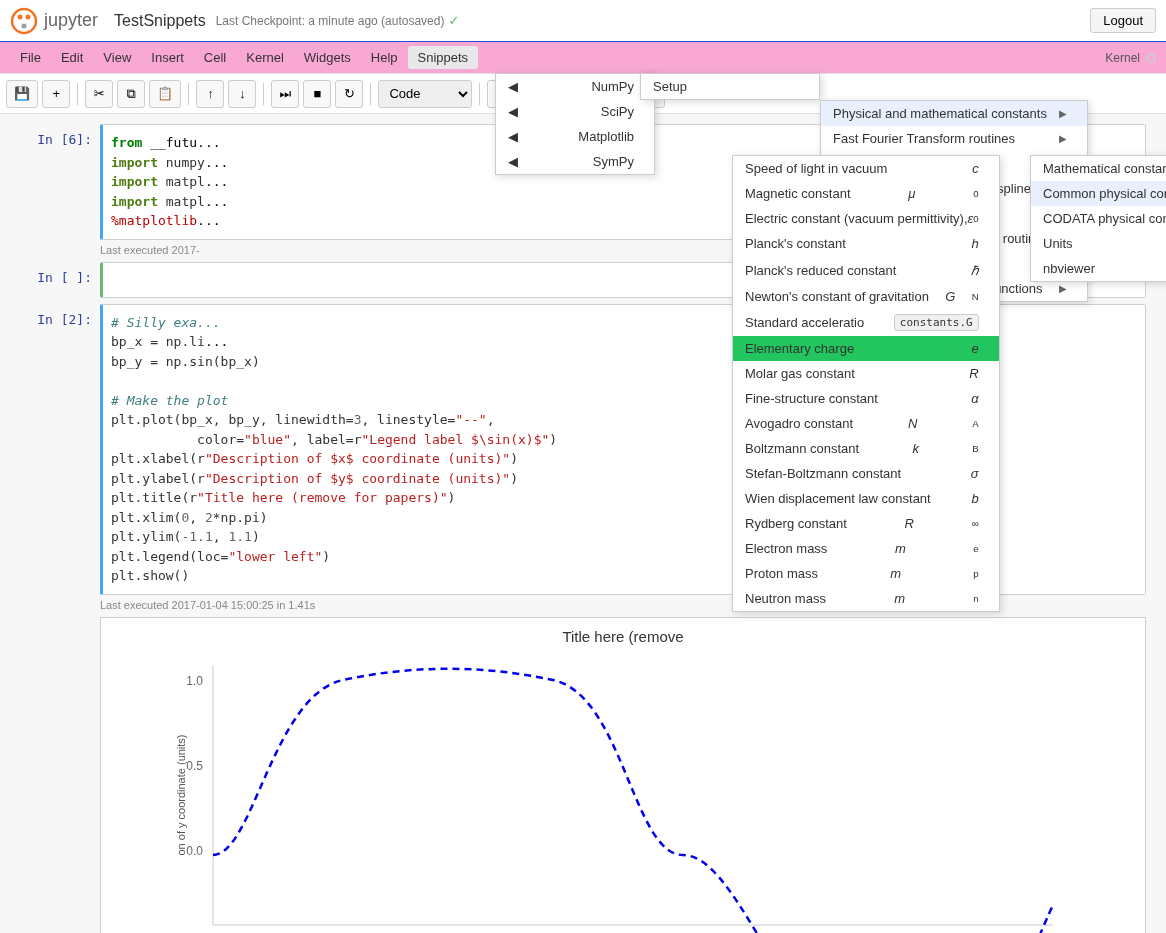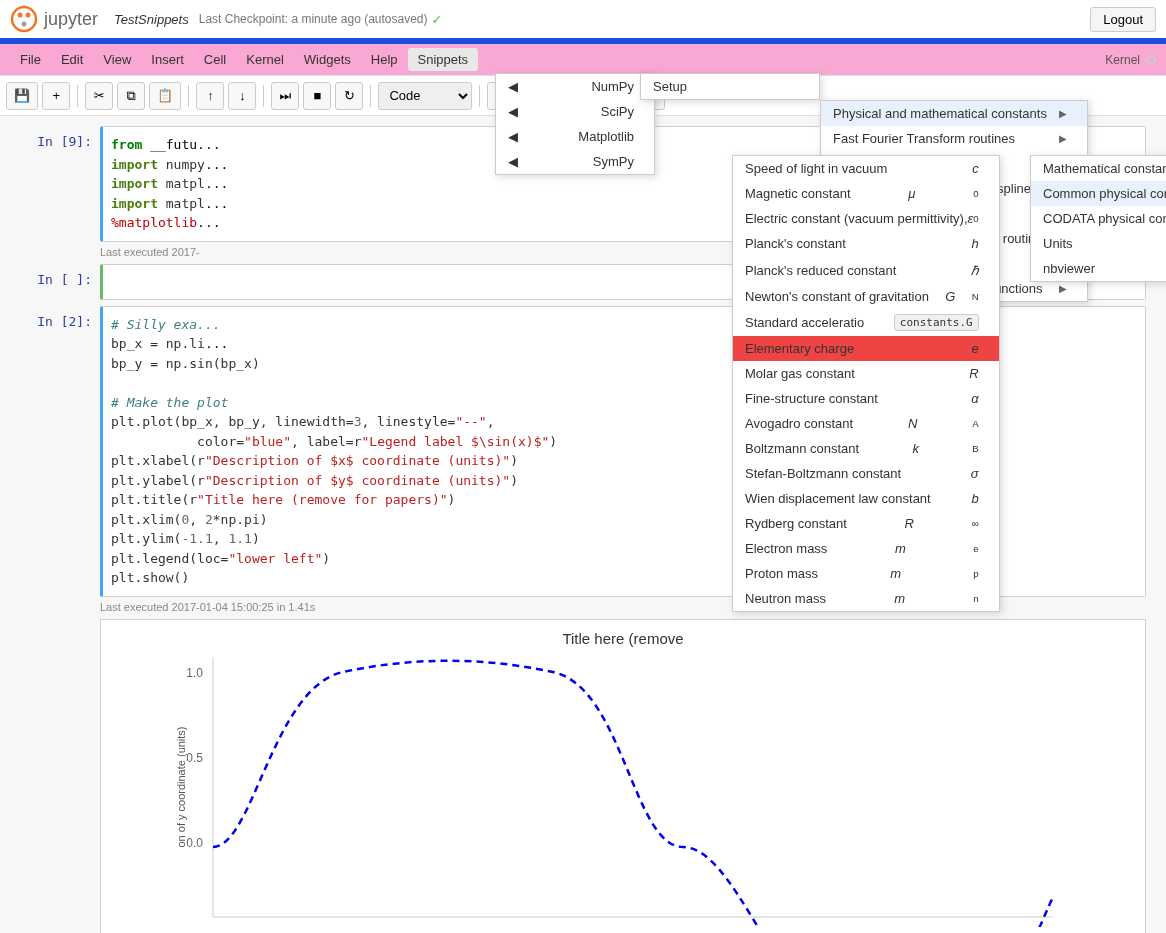--- a/index.html
+++ b/index.html
@@ -1,19 +1,19 @@
 <!DOCTYPE html>
 <html><head>
   <meta charset="utf-8">
   <style>
     * { box-sizing: border-box; margin: 0; padding: 0; }
     body { font-family: Arial, Helvetica, sans-serif; font-size: 13px; background: #f7f7f7; width: 1166px; height: 933px; overflow: hidden; }
 
     
-    #top-bar { background: #fff; border-bottom: 6px solid #1d4ed8; display: flex; align-items: center; padding: 19px 10px; height: 42px; }
+    #top-bar { background: #fff; border-bottom: 1px solid #1d4ed8; display: flex; align-items: center; padding: 19px 10px; height: 42px; }
     #jupyter-logo { display: flex; align-items: center; gap: 6px; margin-right: 16px; }
     #jupyter-logo-icon { width: 28px; height: 28px; }
     #logout-btn { margin-left: auto; padding: 4px 12px; border: 1px solid #ccc; border-radius: 3px; background: #f5f5f5; cursor: pointer; font-size: 13px; }
 
     
     #menu-bar { background: #f9a8d4; border-bottom: 1px solid #e0e0e0; display: flex; align-items: center; padding: 0 10px; height: 32px; }
     .menu-item { padding: 4px 10px; cursor: pointer; font-size: 13px; color: #333; border-radius: 3px; }
     .menu-item.active { background: #e8e8e8; }
     #kernel-indicator { margin-left: auto; font-size: 12px; color: #555; display: flex; align-items: center; gap: 6px; }
     #kernel-circle { width: 10px; height: 10px; border-radius: 50%; border: 2px solid #ccc; background: transparent; }
@@ -69,21 +69,21 @@
   <div id="jupyter-logo">
 
     <svg id="jupyter-logo-icon" width="28" height="28" viewBox="0 0 28 28">
       <circle cx="14" cy="14" r="12" fill="none" stroke="#f37524" stroke-width="2.5"></circle>
       <circle cx="10" cy="10" r="2.5" fill="#f37524"></circle>
       <circle cx="18" cy="10" r="2.5" fill="#f37524"></circle>
       <circle cx="14" cy="19" r="2.5" fill="#9e9e9e"></circle>
     </svg>
     <span style="font-size:18px; color:#666; font-weight:300;">jupyter</span>
   </div>
-  <span style="font-size:13px; color:#333; margin-right:10px; cursor:pointer;font-style:italic;">TestSnippets</span>
+  <span style="font-size:16px; color:#333; margin-right:10px; cursor:pointer;">TestSnippets</span>
   <span style="font-size:12px; color:#777;">Last Checkpoint: a minute ago (autosaved)</span>
   <span style="color:#5cb85c; margin-left:4px;">✓</span>
   <button id="logout-btn">Logout</button>
 </div>
 
 <div id="menu-bar">
   <span class="menu-item">File</span>
   <span class="menu-item">Edit</span>
   <span class="menu-item">View</span>
   <span class="menu-item">Insert</span>
@@ -123,21 +123,21 @@
   <div class="toolbar-sep"></div>
   <button class="toolbar-btn">⇅</button>
   <button class="toolbar-btn">🔄</button>
   <button class="toolbar-btn">✏</button>
   <button class="toolbar-btn">⚙</button>
 </div>
 
 <div id="notebook-area">
 
   <div class="cell-row">
-    <div class="cell-prompt">In [9]:</div>
+    <div class="cell-prompt">In [6]:</div>
     <div style="flex:1;">
       <div class="cell-content">
         <span class="kw-from">from</span> __futu... <br>
         <span class="kw-import">import</span> <span style="color:#333;">numpy</span>...<br>
         <span class="kw-import">import</span> <span style="color:#333;">matpl</span>...<br>
         <span class="kw-import">import</span> <span style="color:#333;">matpl</span>...<br>
         <span class="kw-pct">%matplotlib</span>...
       </div>
       <div class="last-exec">Last executed 2017-</div>
     </div>
@@ -169,21 +169,21 @@
         <span style="color:#333;">plt.legend(loc=<span class="cm-string">"lower left"</span>)</span><br>
         <span style="color:#333;">plt.show()</span>
       </div>
       <div class="last-exec">Last executed 2017-01-04 15:00:25 in 1.41s</div>
     </div>
   </div>
 
   <div class="cell-row">
     <div class="cell-prompt"></div>
     <div style="flex:1; background:#fff; border:1px solid #cfcfcf; padding:10px;">
-      <div style="text-align:center; font-size:15px; color:#333; margin-bottom:0;">Title here (remove</div>
+      <div style="text-align:center; font-size:15px; color:#333; margin-bottom:10px;">Title here (remove</div>
       <svg width="100%" height="280" viewBox="0 0 900 280" style="display:block;">
 
         <text x="30" y="30" font-size="12" fill="#666" text-anchor="end">1.0</text>
         <text x="30" y="115" font-size="12" fill="#666" text-anchor="end">0.5</text>
         <text x="30" y="200" font-size="12" fill="#666" text-anchor="end">0.0</text>
 
         <line x1="40" y1="10" x2="40" y2="270" stroke="#ccc" stroke-width="1"></line>
         <line x1="40" y1="270" x2="880" y2="270" stroke="#ccc" stroke-width="1"></line>
 
         <path d="M 40 200 C 80 200, 100 40, 170 25 C 240 10, 310 10, 380 25 C 450 40, 460 200, 510 200 C 560 200, 600 340, 650 355 C 700 370, 760 355, 820 340 C 850 330, 870 270, 880 250" fill="none" stroke="#0000ee" stroke-width="2.5" stroke-dasharray="7,5"></path>
@@ -261,21 +261,21 @@
   <ul class="menu-dropdown">
     <li>Speed of light in vacuum <em>c</em></li>
     <li>Magnetic constant <em>μ</em><sub>0</sub></li>
     <li>Electric constant (vacuum permittivity), <em>ε</em><sub>0</sub></li>
     <li>Planck's constant <em>h</em></li>
     <li>Planck's reduced constant <em>ℏ</em></li>
     <li>Newton's constant of gravitation <em>G</em><sub>N</sub></li>
     <li style="display:flex;align-items:center;gap:4px;">
       Standard acceleratio<span class="tooltip-badge">constants.G</span>
     </li>
-    <li class="highlighted" style="background:#ef4444;">Elementary charge <em>e</em></li>
+    <li class="highlighted" style="background:#22c55e;">Elementary charge <em>e</em></li>
     <li>Molar gas constant <em>R</em></li>
     <li>Fine-structure constant <em>α</em></li>
     <li>Avogadro constant <em>N</em><sub>A</sub></li>
     <li>Boltzmann constant <em>k</em><sub>B</sub></li>
     <li>Stefan-Boltzmann constant <em>σ</em></li>
     <li>Wien displacement law constant <em>b</em></li>
     <li>Rydberg constant <em>R</em><sub>∞</sub></li>
     <li>Electron mass <em>m</em><sub>e</sub></li>
     <li>Proton mass <em>m</em><sub>p</sub></li>
     <li>Neutron mass <em>m</em><sub>n</sub></li>

